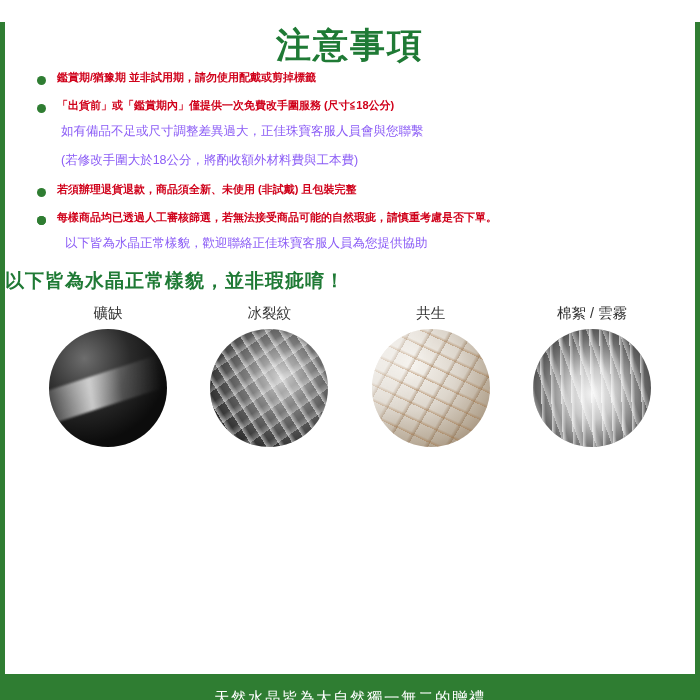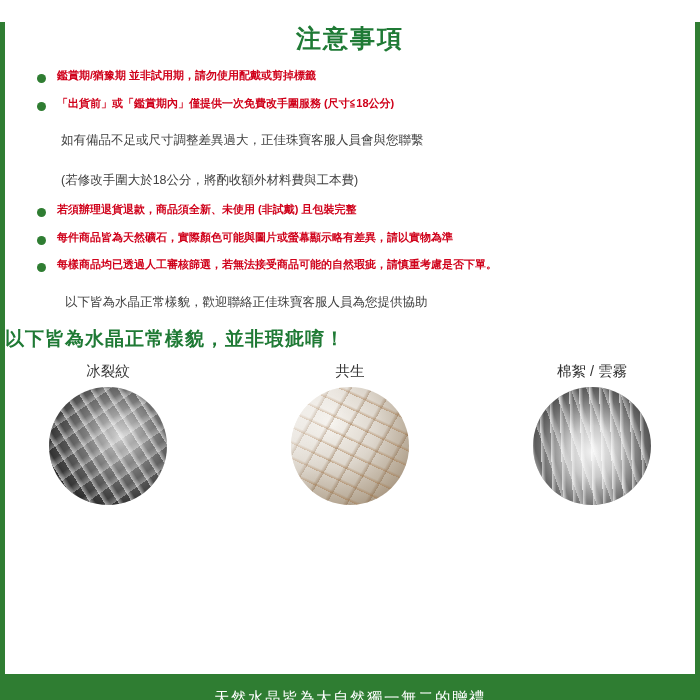--- a/index.html
+++ b/index.html
@@ -18,24 +18,24 @@
     width: 700px;
     height: 700px;
     box-sizing: border-box;
     border-left: 5px solid #2f7d32;
     border-right: 5px solid #2f7d32;
     background: #ffffff;
   }
   .title {
     text-align: center;
     color: #1f7a35;
-    font-size: 25px;
+    font-size: 35px;
     font-weight: bold;
     letter-spacing: 2px;
-    margin: 22px 0 12px 0;
+    margin: 22px 0 0 0;
   }
   .list {
     padding: 0 26px 0 30px;
   }
   .item {
     position: relative;
     margin-bottom: 11px;
   }
   .bullet-line {
     position: relative;
@@ -49,25 +49,25 @@
     position: absolute;
     left: 2px;
     top: 7px;
     width: 9px;
     height: 9px;
     border-radius: 50%;
     background: #2f7d32;
   }
   .sub {
     padding-left: 26px;
-    color: #404040;
+    color: #8b5cf6;
     font-size: 12.5px;
     line-height: 1.65;
     font-weight: normal;
-    margin-top: 19px;
+    margin-top: 8px;
   }
   .sub.center-note {
     padding-left: 30px;
   }
   .section-title {
     text-align: left;
     color: #1f7a35;
     font-size: 19px;
     font-weight: bold;
     margin: 14px 0 10px 0;
@@ -197,39 +197,42 @@
     <div class="item">
       <div class="bullet-line">
         <span class="dot"></span>
         <span>若須辦理退貨退款，商品須全新、未使用 (非試戴) 且包裝完整</span>
       </div>
     </div>
 
     <div class="item">
       <div class="bullet-line">
         <span class="dot"></span>
-        <span>每件商品皆為天然礦石，實際顏色可能與圖片或螢幕顯示略有差異，請以實物為準</span>
       </div>
     </div>
 
 
     <div class="item">
       <div class="bullet-line">
         <span class="dot"></span>
         <span>每樣商品均已透過人工審核篩選，若無法接受商品可能的自然瑕疵，請慎重考慮是否下單。</span>
       </div>
       <div class="sub center-note">以下皆為水晶正常樣貌，歡迎聯絡正佳珠寶客服人員為您提供協助</div>
     </div>
 
   </div>
 
   <div class="section-title">以下皆為水晶正常樣貌，並非瑕疵唷！</div>
 
   <div class="gallery">
 
+    <div class="gal-item">
+      <div class="gal-label">礦缺</div>
+      <div class="circle img-1"></div>
+    </div>
 
     <div class="gal-item">
       <div class="gal-label">冰裂紋</div>
       <div class="circle img-2"></div>
     </div>
 
     <div class="gal-item">
       <div class="gal-label">共生</div>
       <div class="circle img-4"></div>
     </div>

